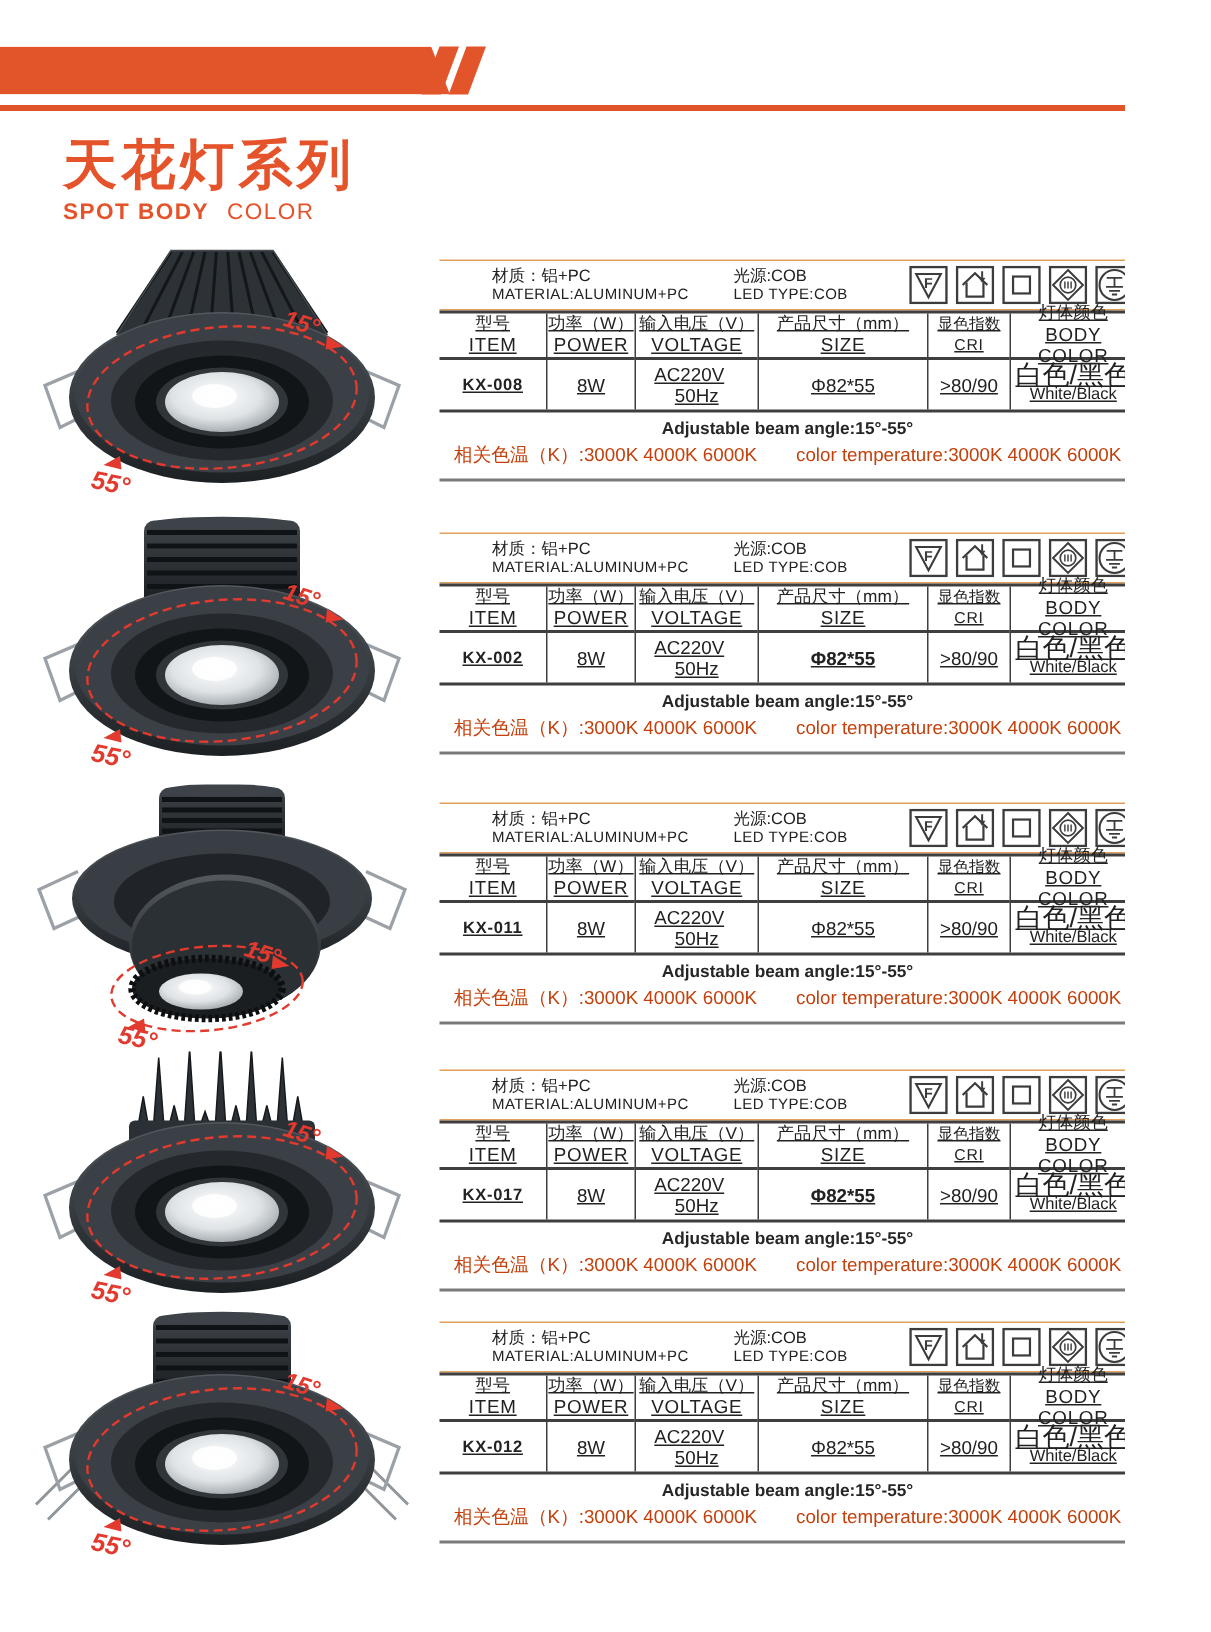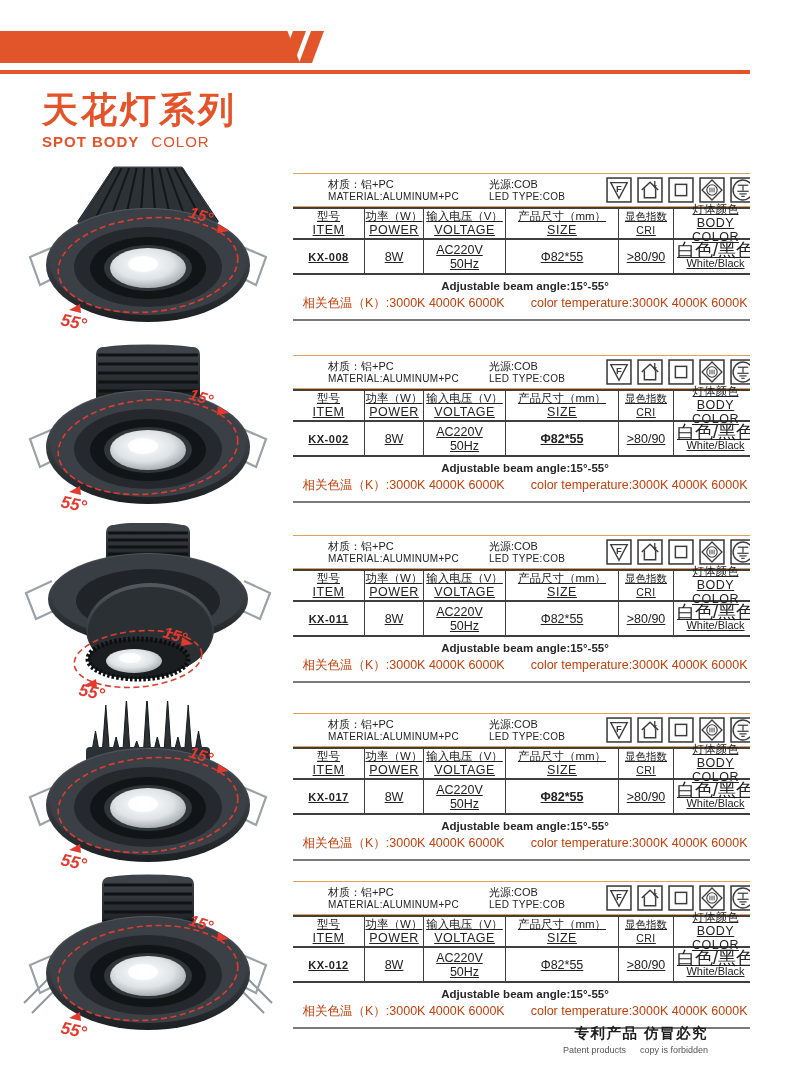--- a/index.html
+++ b/index.html
@@ -752,19 +752,13 @@
           </div>
         <div class="beam-note">Adjustable beam angle:15°-55°</div>
         <div class="temp-note">
           <span>相关色温（K）:3000K 4000K 6000K</span><span class="gap"></span><span>color temperature:3000K 4000K 6000K</span>
         </div>
         <div class="sec-line"></div>
       </div>
     </section>
     </div>
 
-  <div class="patent">
-    <div class="patent-cn">专利产品 仿冒必究</div>
-    <div class="patent-en">
-      <span>Patent products</span><span>copy is forbidden</span>
-    </div>
-  </div>
 </div>
 
 </body></html>

